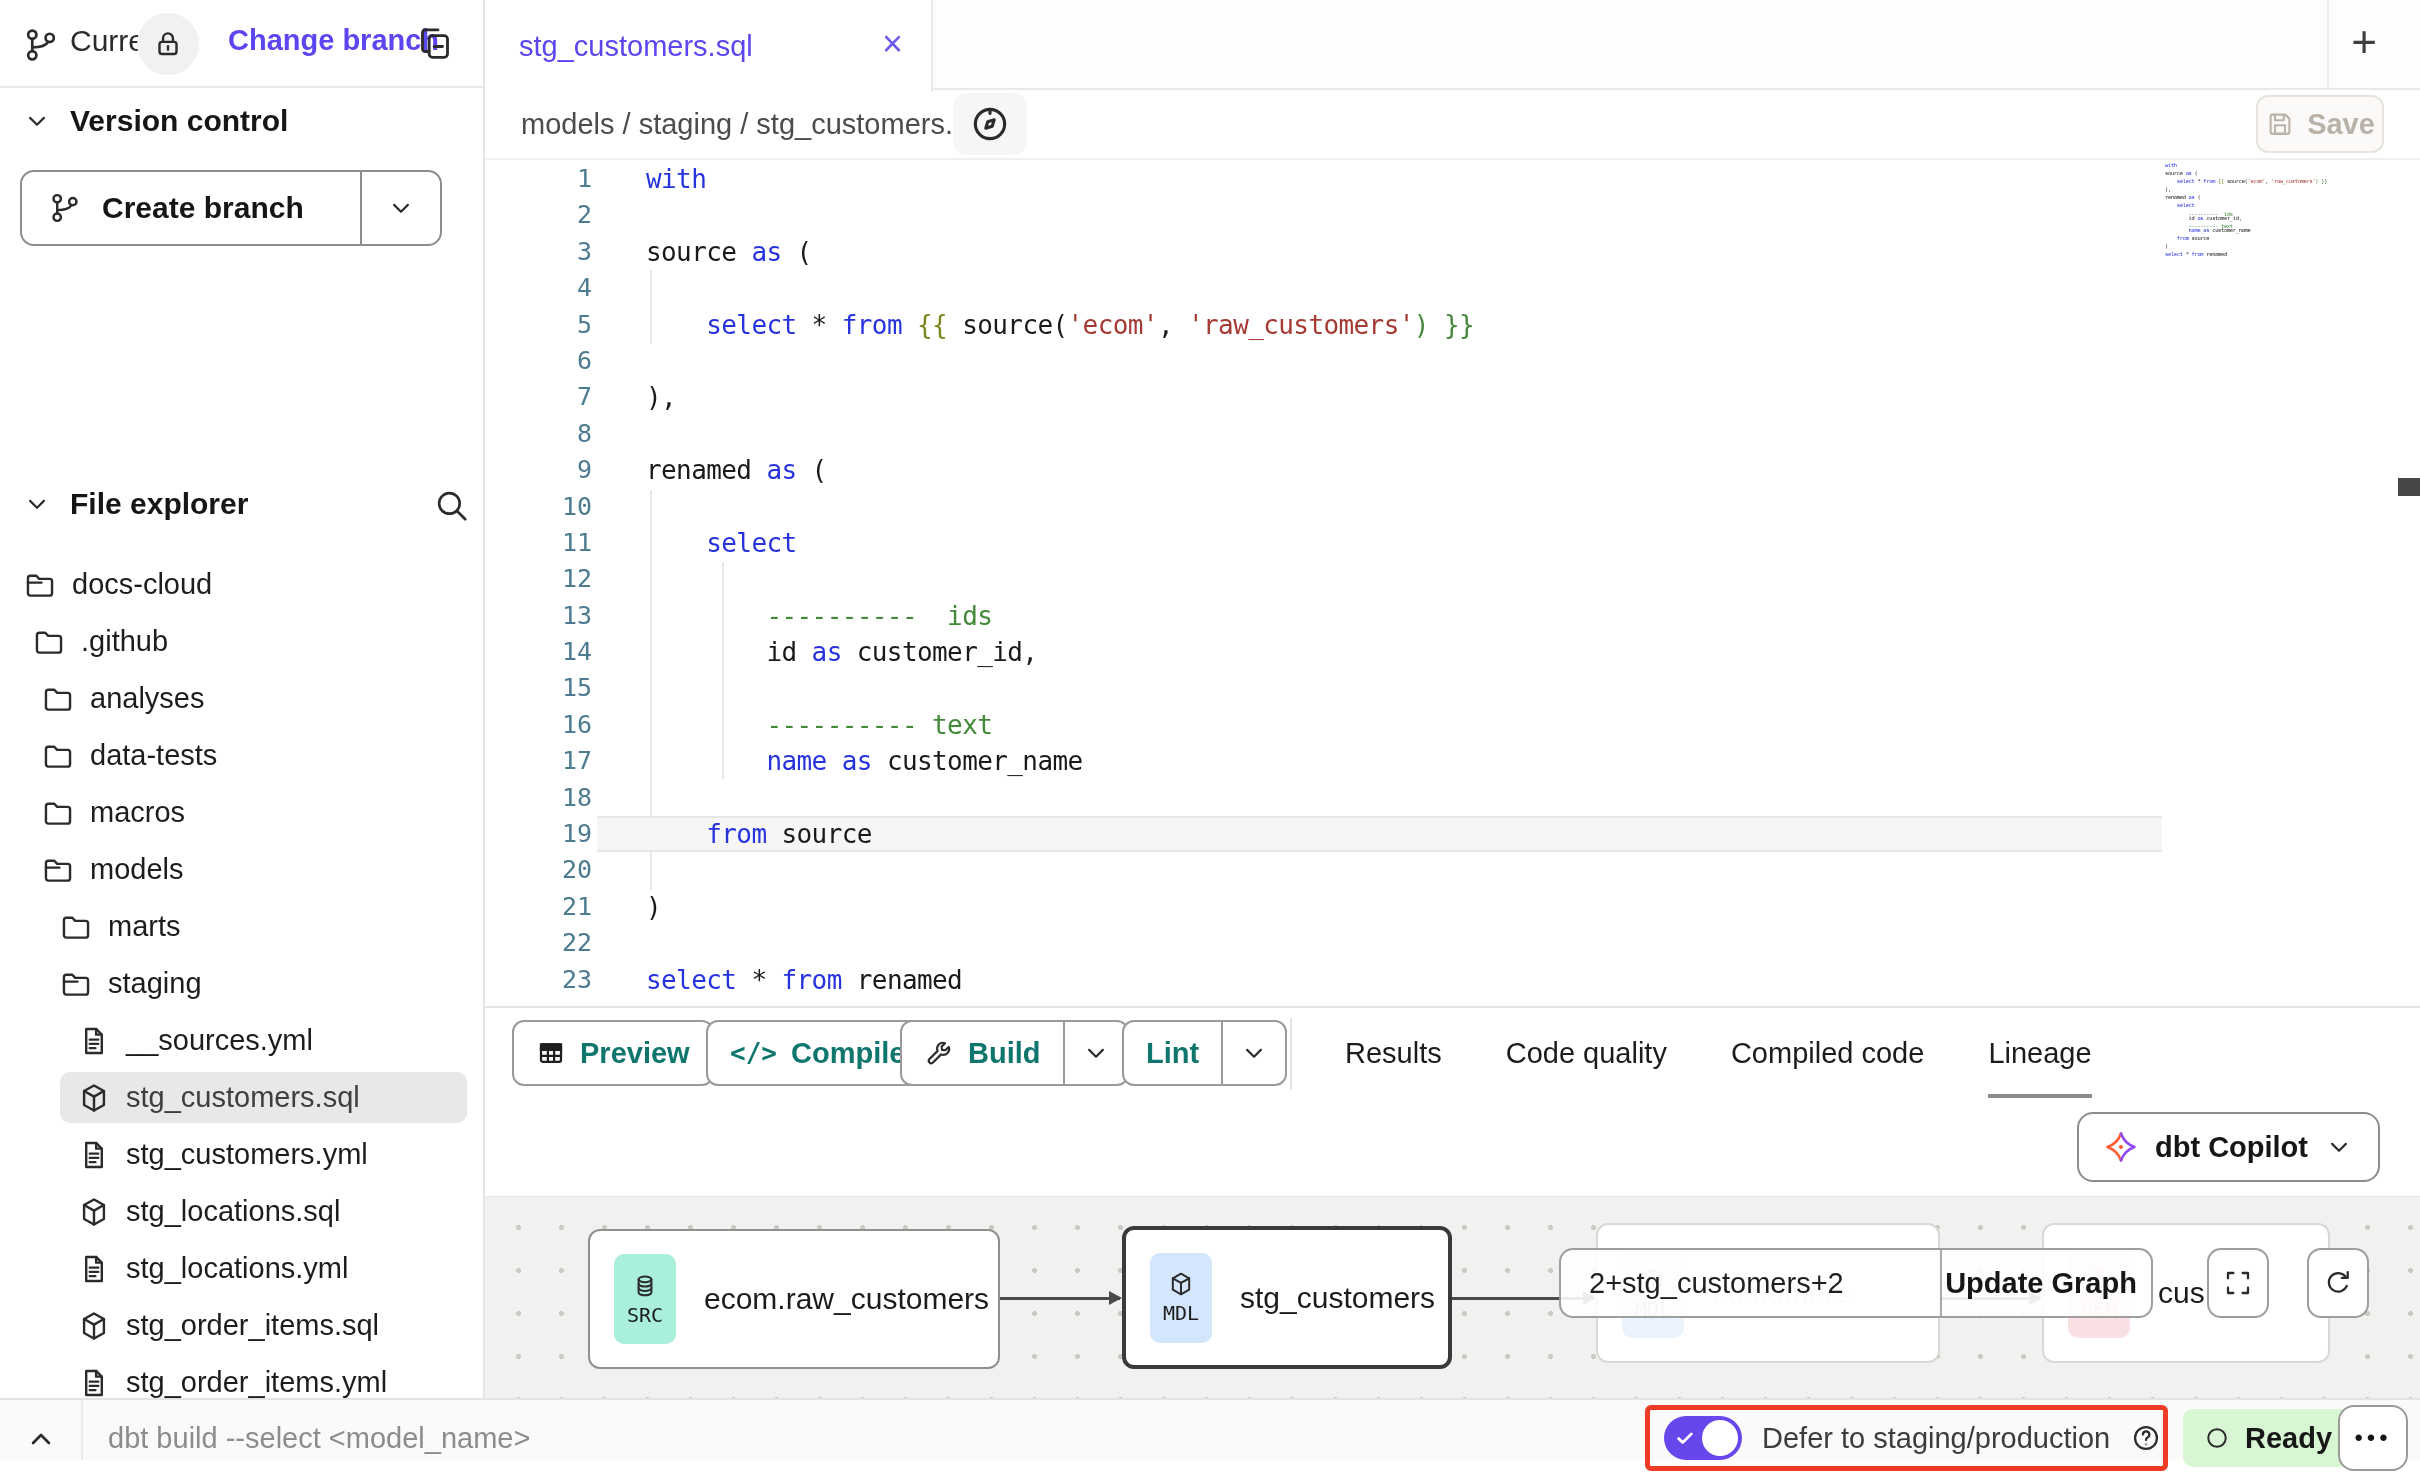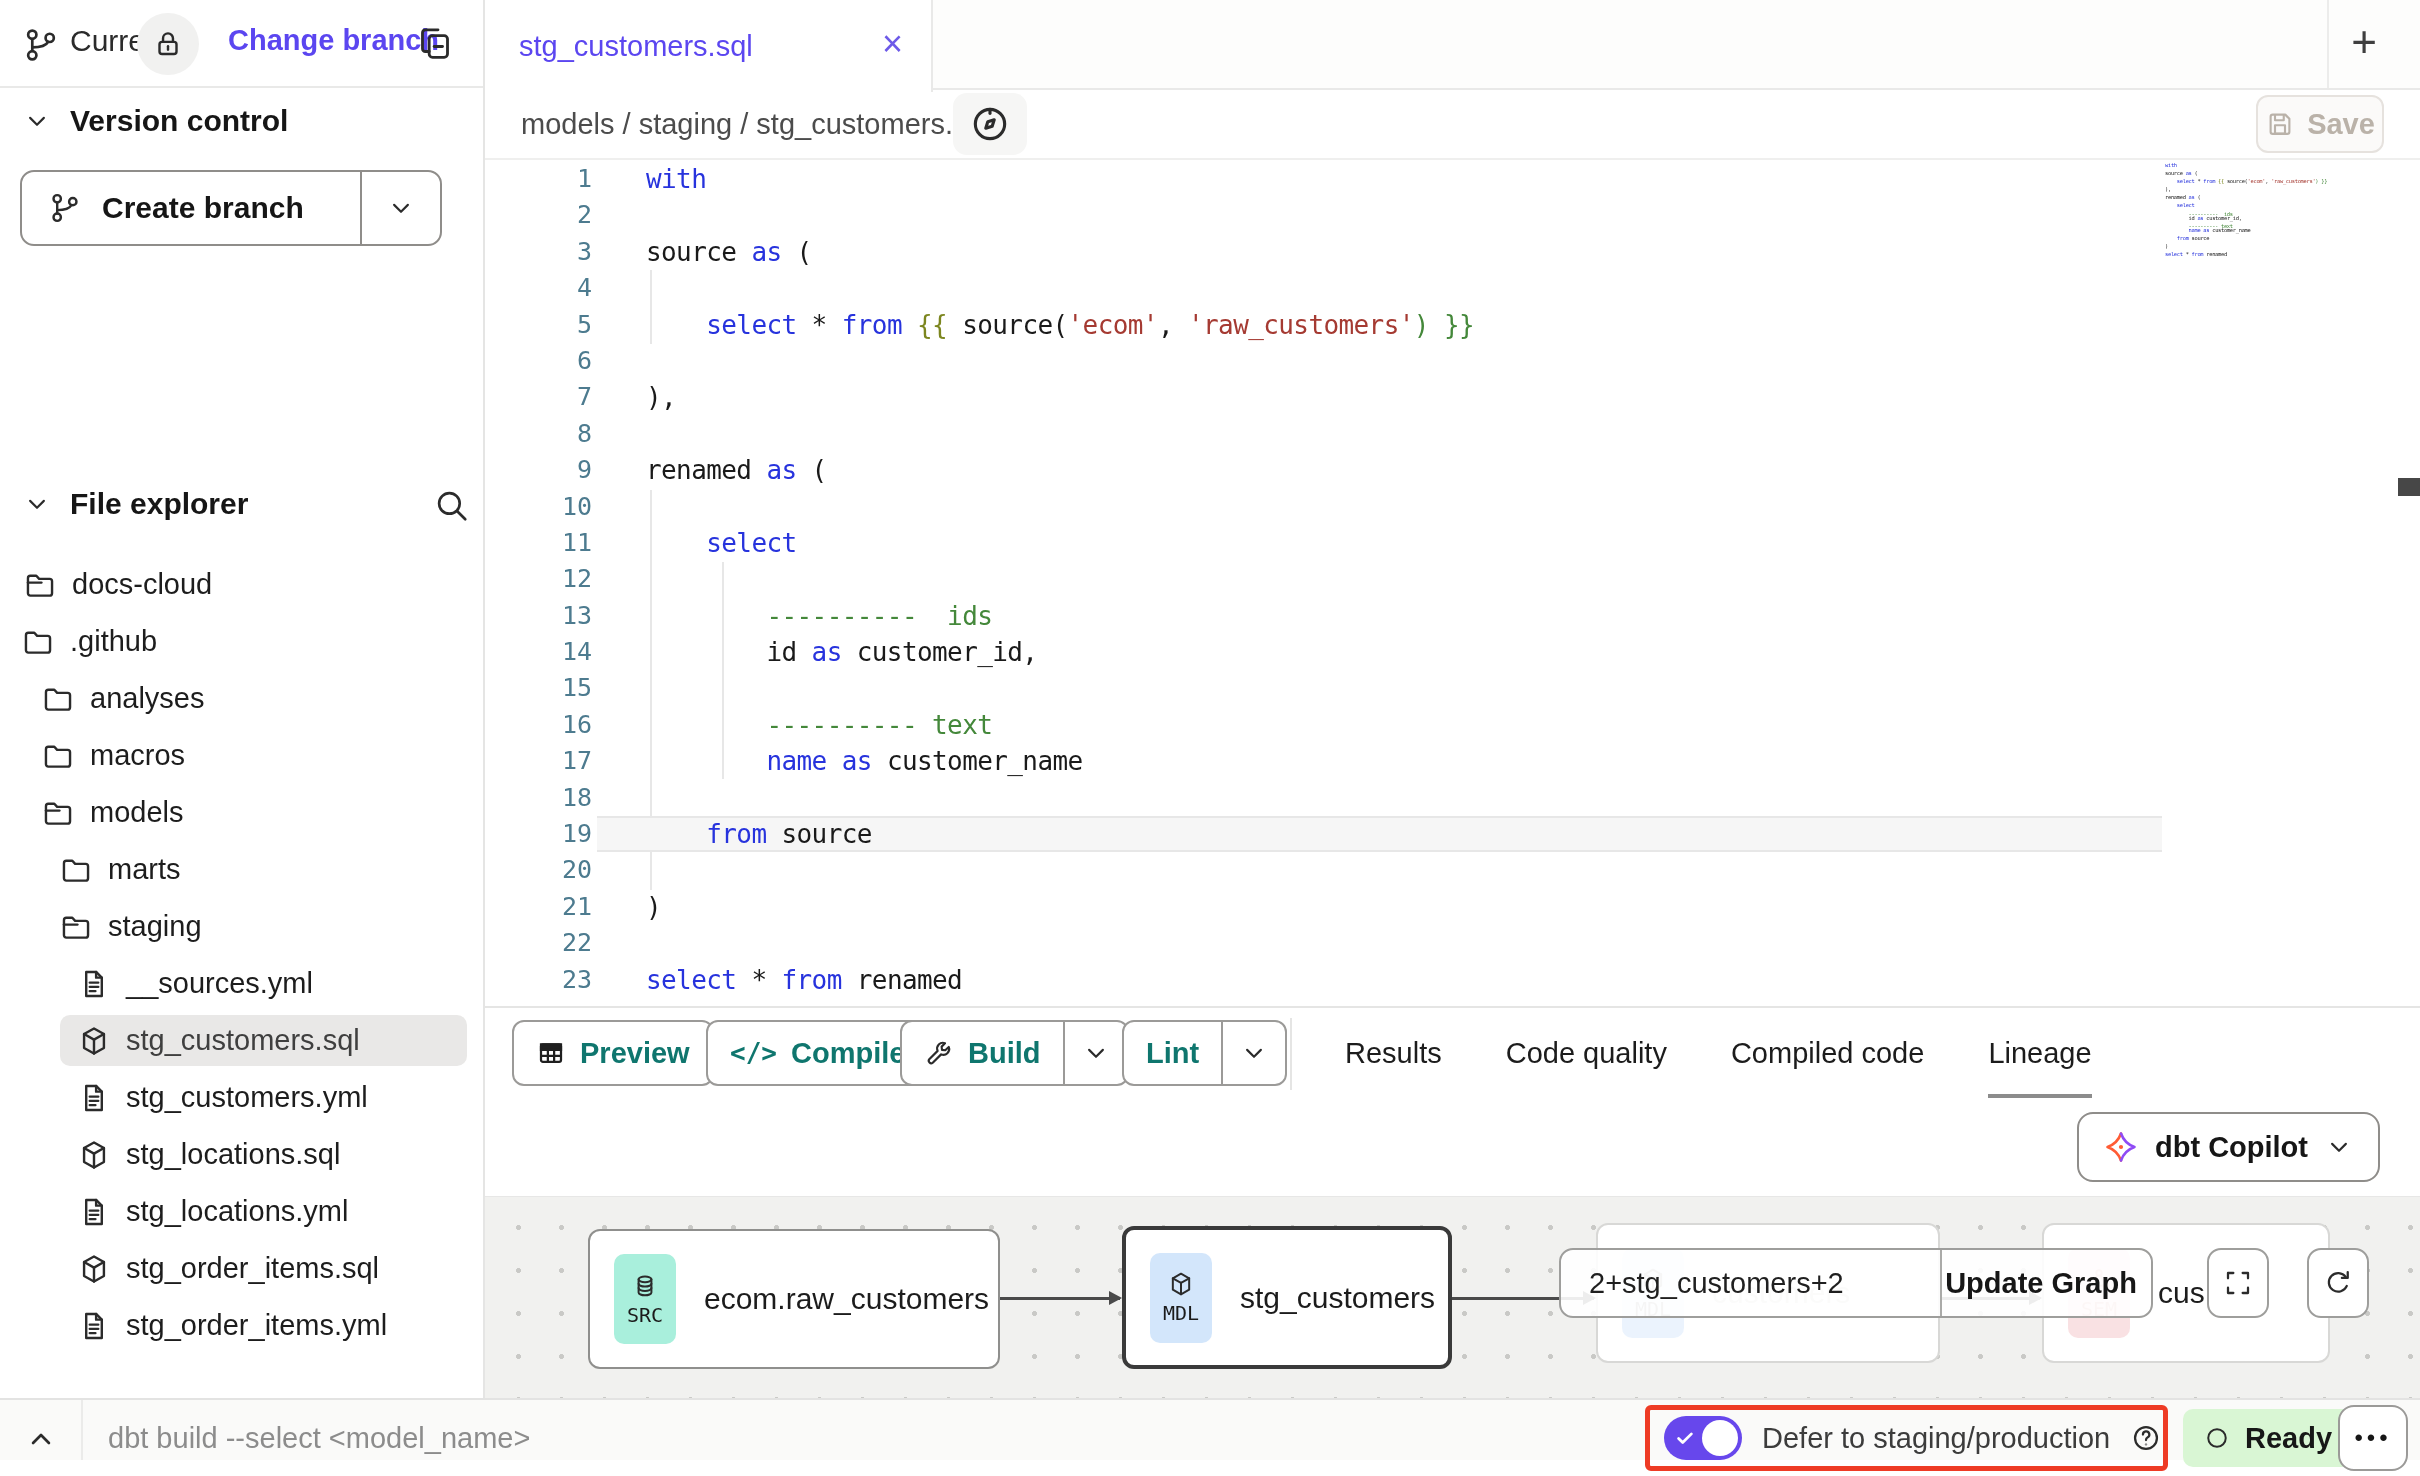--- a/index.html
+++ b/index.html
@@ -227,35 +227,43 @@
     <div id="file-tree">
         <div class="tree-row" style="padding-left: 23px;">
           <span class="t-ico">
             <svg class="ic" viewBox="0 0 24 24">
               <path d="M3.5 7.2c0-1 .8-1.7 1.7-1.7h4.2l2 2.2h7.4c1 0 1.7.8 1.7 1.7v8.4c0 1-.8 1.7-1.7 1.7H5.2c-1 0-1.7-.8-1.7-1.7z"></path>
               <path d="M3.5 10.3h9.5"></path>
             </svg>
           </span>
           <span class="t-lbl">docs-cloud</span>
         </div>
-        <div class="tree-row" style="padding-left: 21px;">
+        <div class="tree-row" style="padding-left: 32px;">
           <span class="t-ico">
             <svg class="ic" viewBox="0 0 24 24">
               <path d="M3.5 7.2c0-1 .8-1.7 1.7-1.7h4.2l2 2.2h7.4c1 0 1.7.8 1.7 1.7v8.4c0 1-.8 1.7-1.7 1.7H5.2c-1 0-1.7-.8-1.7-1.7z"></path>
             </svg>
           </span>
           <span class="t-lbl">.github</span>
         </div>
         <div class="tree-row" style="padding-left: 41px;">
           <span class="t-ico">
             <svg class="ic" viewBox="0 0 24 24">
               <path d="M3.5 7.2c0-1 .8-1.7 1.7-1.7h4.2l2 2.2h7.4c1 0 1.7.8 1.7 1.7v8.4c0 1-.8 1.7-1.7 1.7H5.2c-1 0-1.7-.8-1.7-1.7z"></path>
             </svg>
           </span>
           <span class="t-lbl">analyses</span>
+        </div>
+        <div class="tree-row" style="padding-left: 41px;">
+          <span class="t-ico">
+            <svg class="ic" viewBox="0 0 24 24">
+              <path d="M3.5 7.2c0-1 .8-1.7 1.7-1.7h4.2l2 2.2h7.4c1 0 1.7.8 1.7 1.7v8.4c0 1-.8 1.7-1.7 1.7H5.2c-1 0-1.7-.8-1.7-1.7z"></path>
+            </svg>
+          </span>
+          <span class="t-lbl">data-tests</span>
         </div>
         <div class="tree-row" style="padding-left: 41px;">
           <span class="t-ico">
             <svg class="ic" viewBox="0 0 24 24">
               <path d="M3.5 7.2c0-1 .8-1.7 1.7-1.7h4.2l2 2.2h7.4c1 0 1.7.8 1.7 1.7v8.4c0 1-.8 1.7-1.7 1.7H5.2c-1 0-1.7-.8-1.7-1.7z"></path>
             </svg>
           </span>
           <span class="t-lbl">macros</span>
         </div>
         <div class="tree-row" style="padding-left: 41px;">

